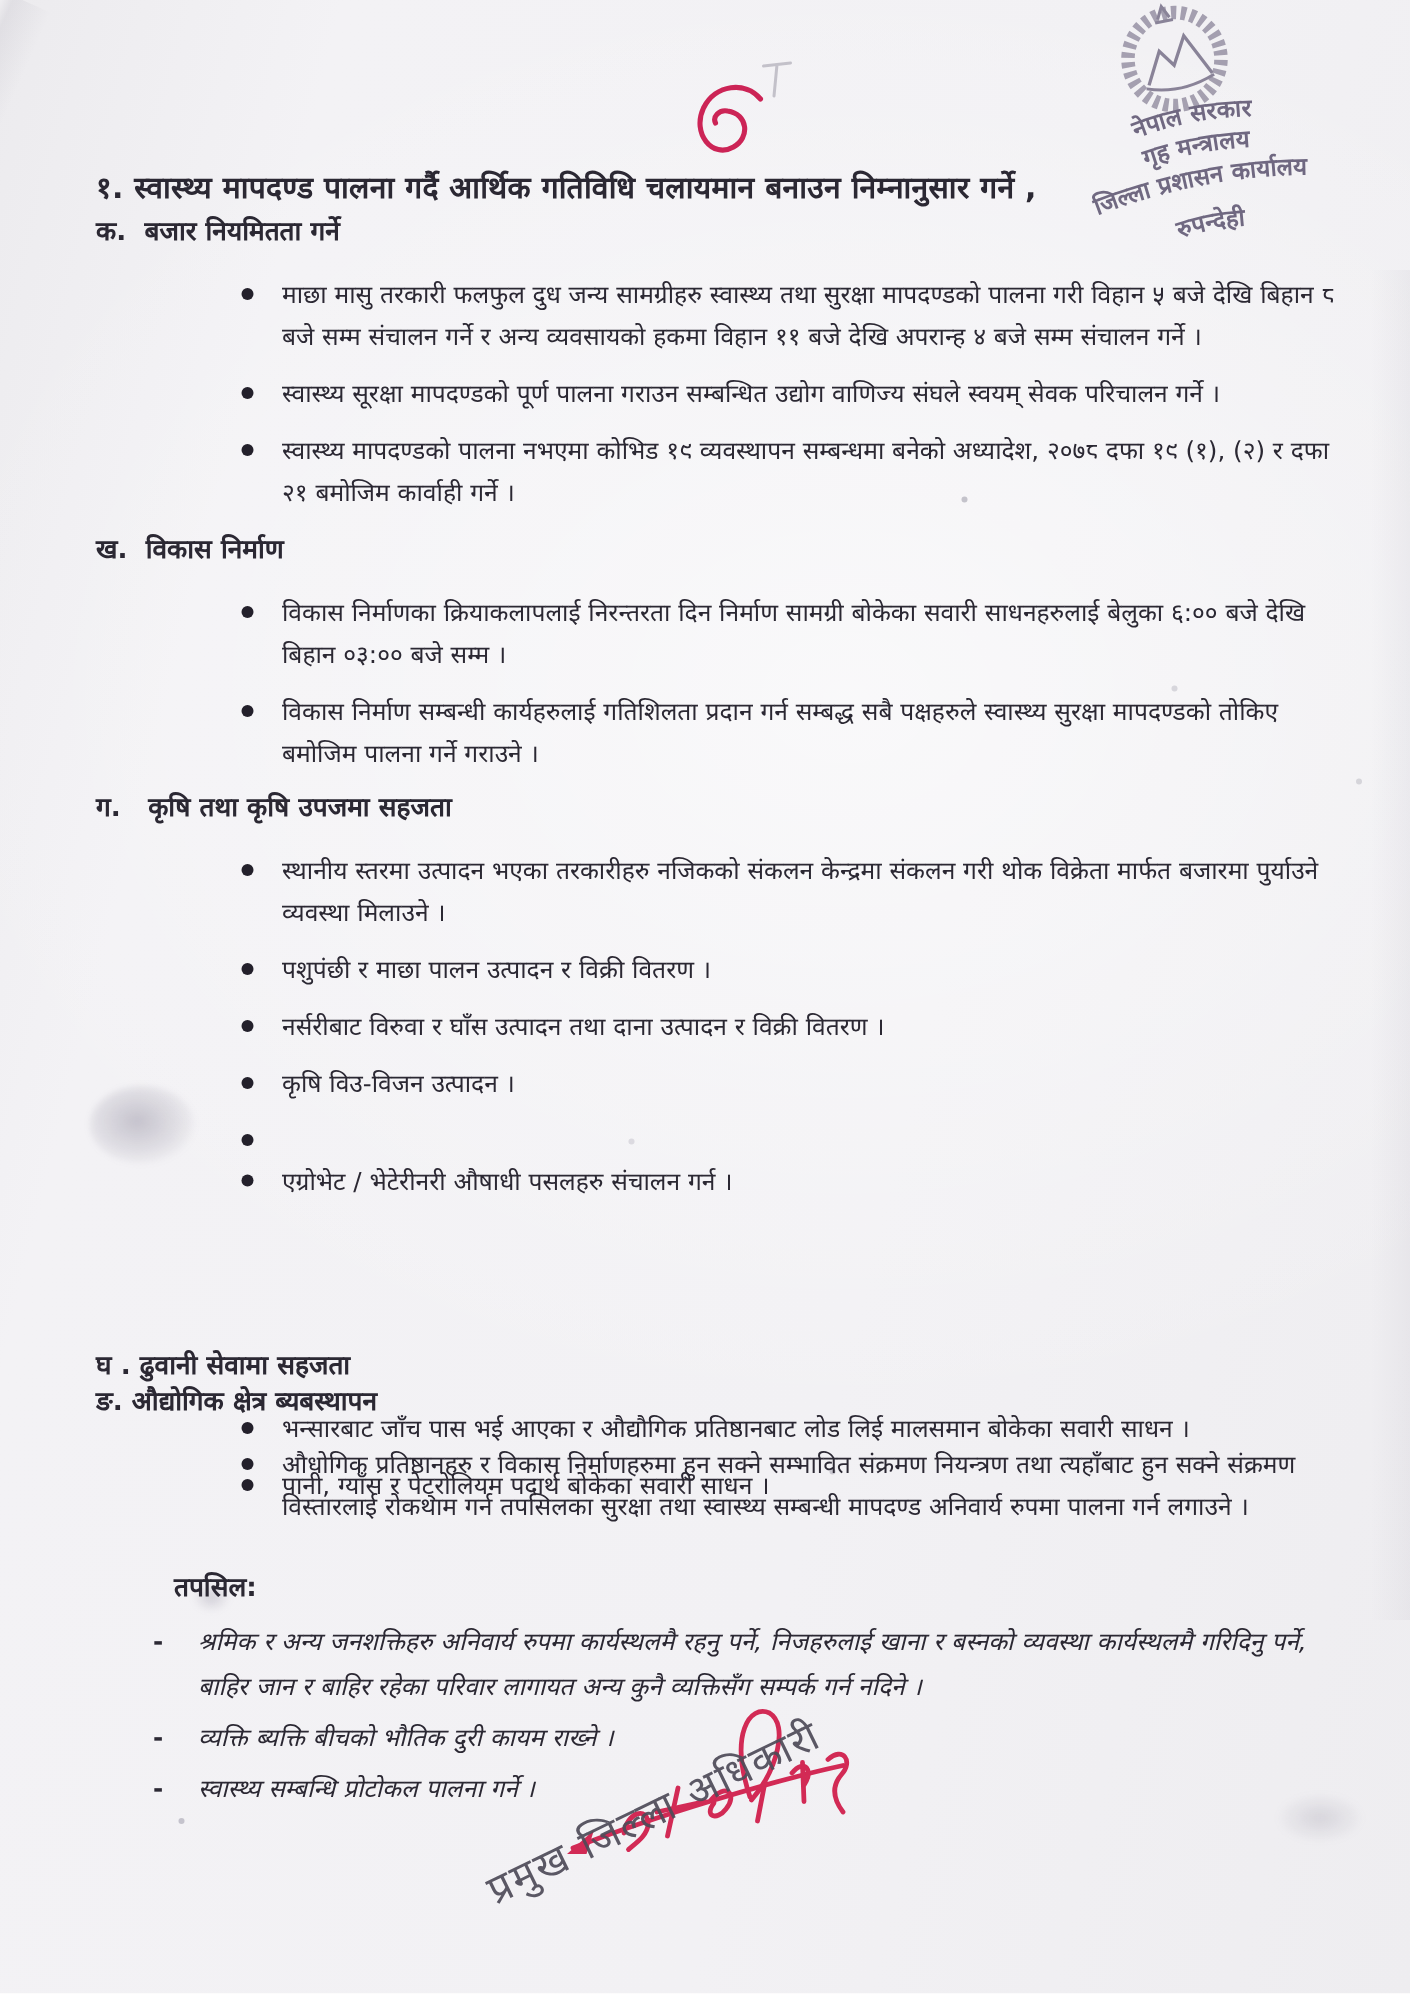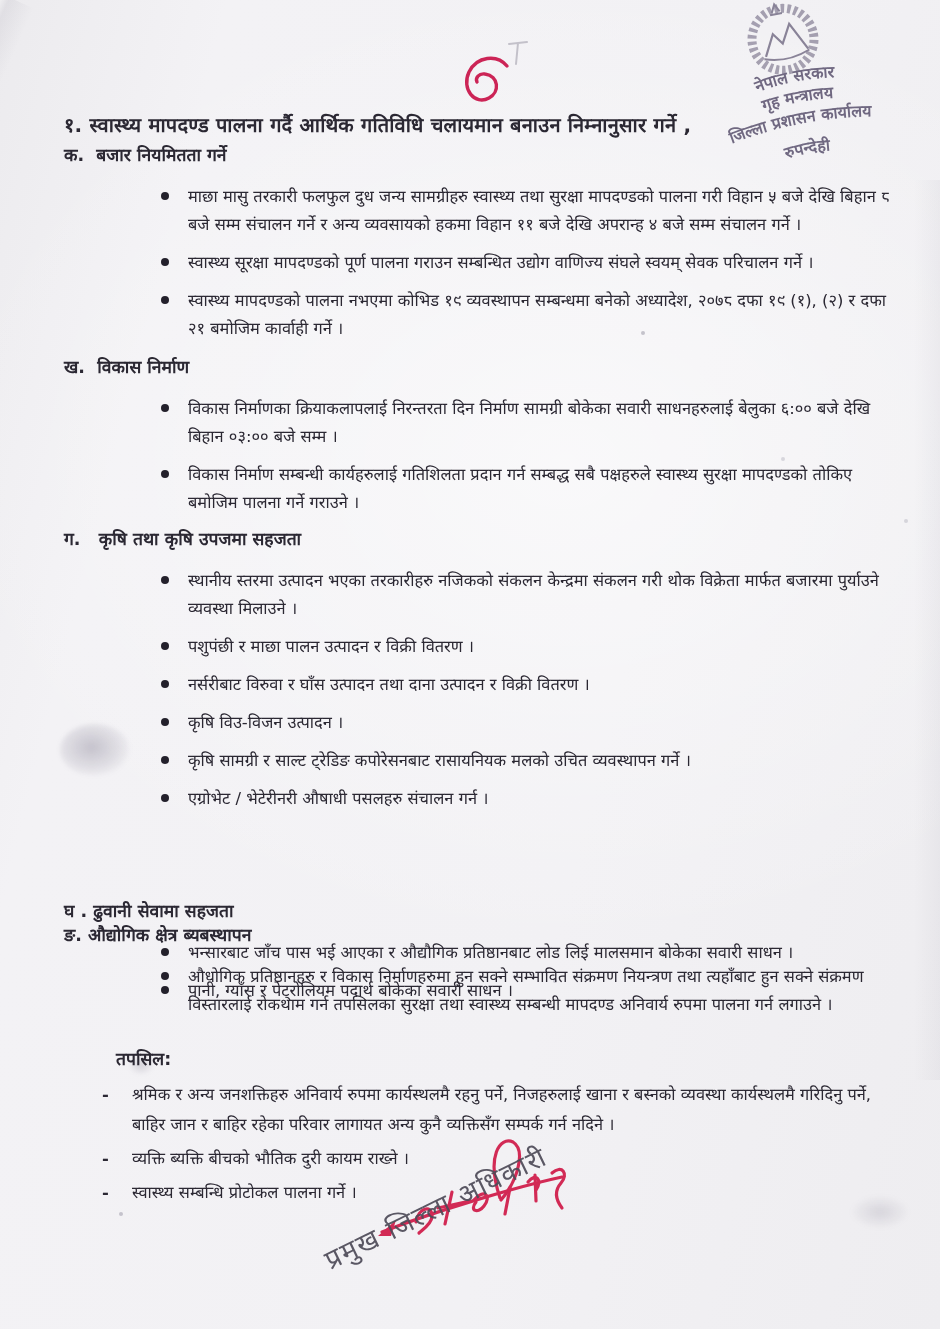--- a/index.html
+++ b/index.html
@@ -36,21 +36,21 @@
   ul.bullets{list-style:none;margin:0;padding:0;}
   ul.bullets li{display:flex;align-items:flex-start;margin-bottom:10px;}
   .dot{flex:0 0 auto;width:8px;height:8px;border-radius:50%;background:#23202b;
        margin:9px 19px 0 97px;}
   .btxt{font-size:16.4px;line-height:28px;width:718px;color:#2b2833;}
   .tapasil-heading{font-size:17.5px;font-weight:bold;line-height:30px;margin:0 0 6px 52px;}
   ul.dashes{list-style:none;margin:0;padding:0;}
   ul.dashes li{display:flex;align-items:flex-start;margin-bottom:4px;}
   .dash{flex:0 0 auto;width:12px;margin:0 18px 0 38px;font-size:16.4px;line-height:30px;
         font-weight:bold;color:#2b2833;}
-  .dtxt{font-size:16.4px;line-height:30px;width:776px;}
+  .dtxt{font-size:16.4px;line-height:30px;width:776px;font-style:italic;}
 
   
   .stamp{position:absolute;left:682px;top:-2px;width:225px;height:175px;
          transform:rotate(-11deg);transform-origin:center;opacity:.88;}
   .stamp svg{width:100%;height:100%;}
   .stamp text{fill:#5e5672;font-family:"DejaVu Sans",sans-serif;font-weight:bold;}
 
   
   .red-mark{position:absolute;left:455px;top:52px;width:62px;height:64px;}
   .pencil-mark{position:absolute;left:505px;top:38px;width:28px;height:30px;opacity:.45;}
@@ -152,21 +152,20 @@
       <li>
           <span class="dot"></span>
           <span class="btxt">नर्सरीबाट विरुवा र घाँस उत्पादन तथा दाना उत्पादन र विक्री वितरण ।</span>
         </li>
       <li>
           <span class="dot"></span>
           <span class="btxt">कृषि विउ-विजन उत्पादन ।</span>
         </li>
       <li>
           <span class="dot"></span>
-          <span class="btxt">कृषि सामग्री र साल्ट ट्रेडिङ कपोरेसनबाट रासायनियक मलको उचित व्यवस्थापन गर्ने ।</span>
         </li>
       <li>
           <span class="dot"></span>
           <span class="btxt">एग्रोभेट / भेटेरीनरी औषाधी पसलहरु संचालन गर्न ।</span>
         </li>
     </ul>
   </div>
 
   <div class="section" style="top:896px">
     <div class="sec-heading">घ . ढुवानी सेवामा सहजता</div>

